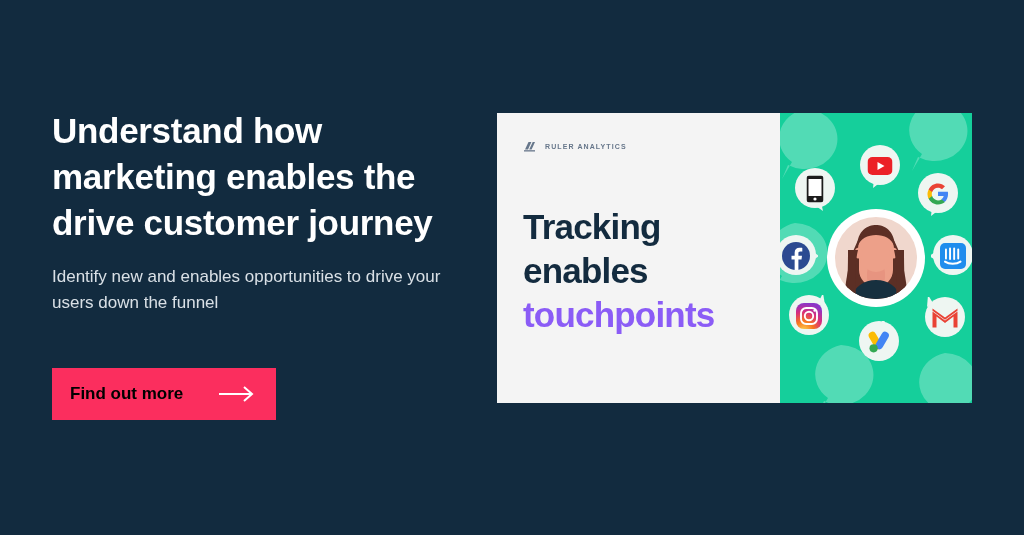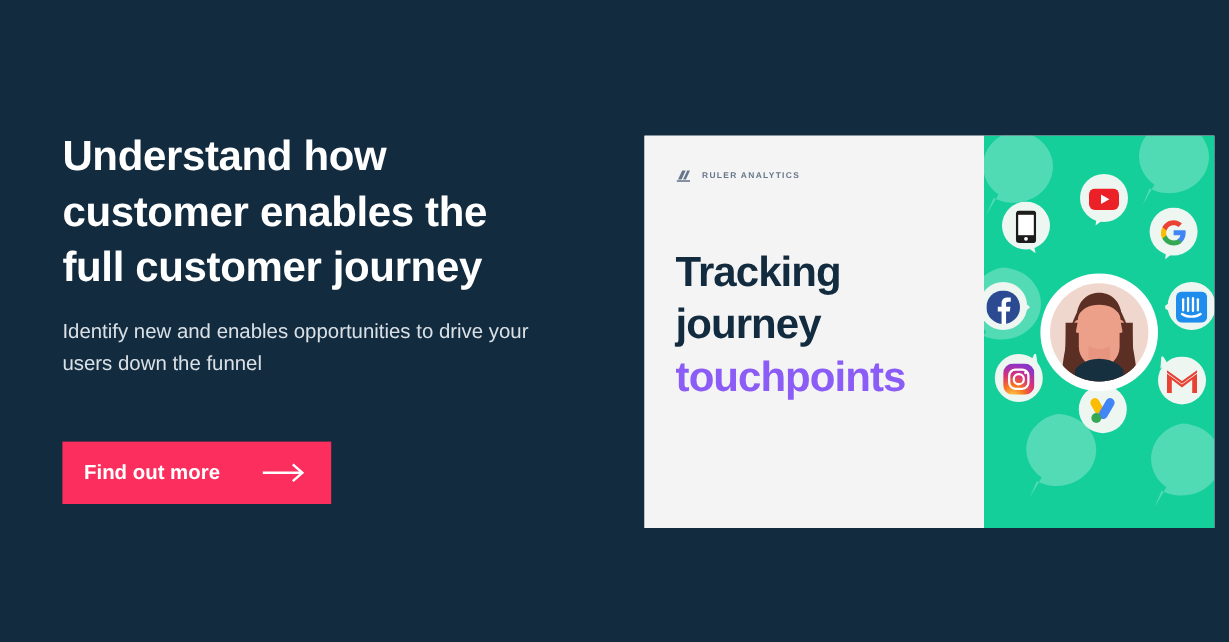--- a/index.html
+++ b/index.html
@@ -51,41 +51,40 @@
     height: 52px;
     background: #fb2e5e;
     border: none;
     display: flex;
     align-items: center;
     padding: 0 18px;
     box-sizing: border-box;
     cursor: pointer;
   }
   .cta-label {
-    color: #ffffff;
+    color: #000000;
     font-size: 17px;
     font-weight: bold;
     white-space: nowrap;
   }
   .cta-arrow {
     margin-left: auto;
     display: block;
   }
 
   
   .card {
     position: absolute;
     left: 497px;
     top: 113px;
     width: 475px;
-    height: 327px;
+    height: 290px;
     display: flex;
     overflow: hidden;
     background: #f4f4f4;
-    margin-left: 40px;
   }
   .card-left {
     width: 283px;
     height: 100%;
     background: #f4f4f4;
     position: relative;
     box-sizing: border-box;
   }
   .brand {
     position: absolute;
@@ -150,21 +149,21 @@
     width: 100px;
     height: 100px;
   }
 </style>
 </head>
 <body>
 
 <div class="banner">
 
   <div class="copy">
-    <h1 class="headline">Understand how customer enables the full customer journey</h1>
+    <h1 class="headline">Understand how marketing enables the drive customer journey</h1>
     <p class="subhead">Identify new and enables opportunities to drive your users down the funnel</p>
   </div>
 
   <button class="cta-button">
     <span class="cta-label">Find out more</span>
     <svg class="cta-arrow" width="40" height="18" viewBox="0 0 40 18">
       <line x1="1" y1="9" x2="33" y2="9" stroke="#ffffff" stroke-width="2"></line>
       <polyline points="26,2 34,9 26,16" fill="none" stroke="#ffffff" stroke-width="2"></polyline>
     </svg>
   </button>
@@ -177,21 +176,21 @@
         <svg width="16" height="11" viewBox="0 0 16 11">
           <path d="M2 8.5 L5.5 1 L8.4 1 L5 8.5 Z" fill="#66768a"></path>
           <path d="M6.2 8.5 L9.7 1 L12 1 L8.6 8.5 Z" fill="#66768a"></path>
           <rect x="1" y="9.2" width="11" height="1.3" fill="#66768a"></rect>
         </svg>
         <span class="brand-name">RULER ANALYTICS</span>
       </div>
 
       <h2 class="card-title">
         <span>Tracking</span><br>
-        <span>journey</span><br>
+        <span>enables</span><br>
         <span class="accent">touchpoints</span>
       </h2>
 
     </div>
 
     <div class="card-right">
 
       <svg class="bubble-bg" style="left:-14px; top:-6px;" width="78" height="74" viewBox="0 0 78 74">
         <path d="M39 2 A33 30 0 1 1 22 58 L16 72 L26 55 A33 30 0 0 1 39 2 Z" fill="#ffffff"></path>
       </svg>

